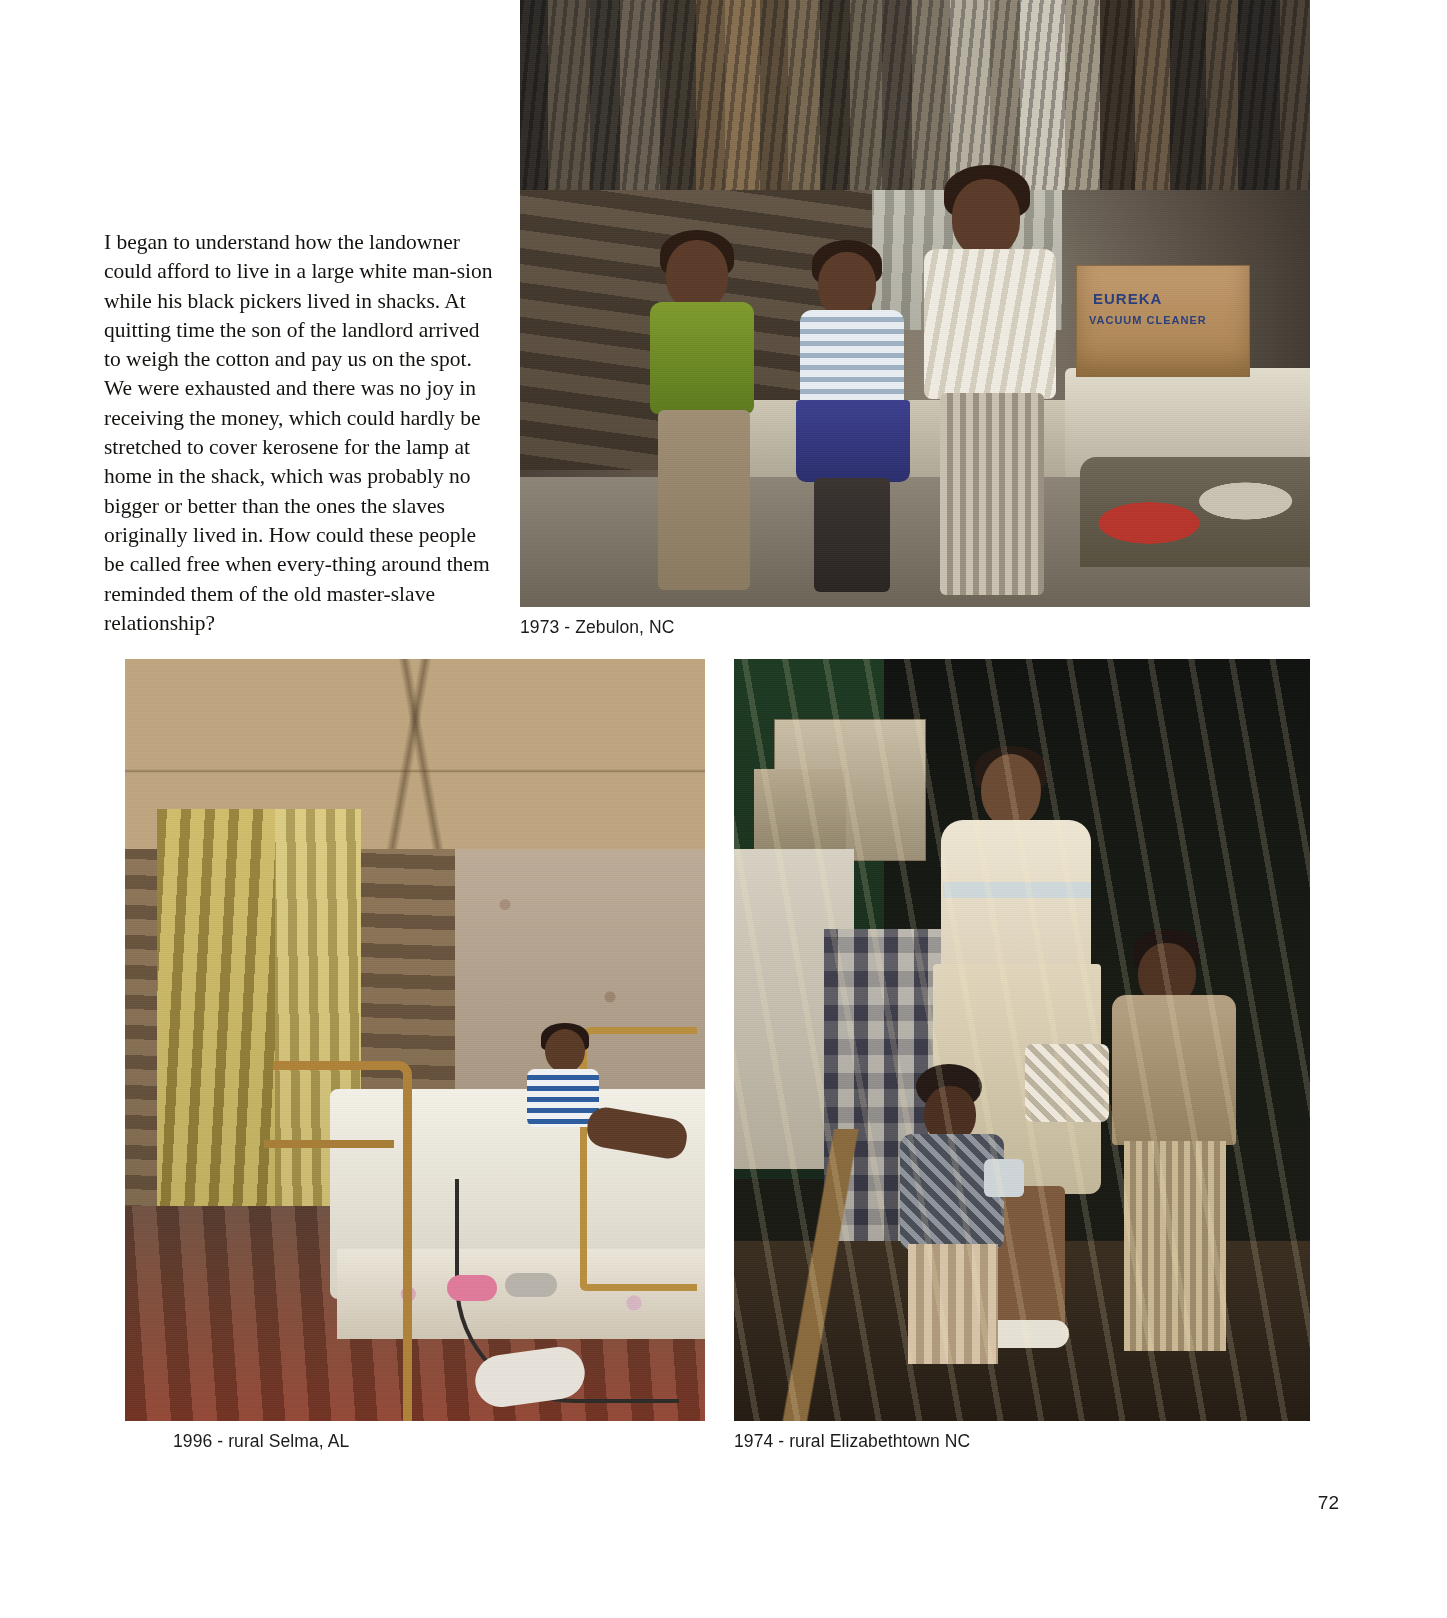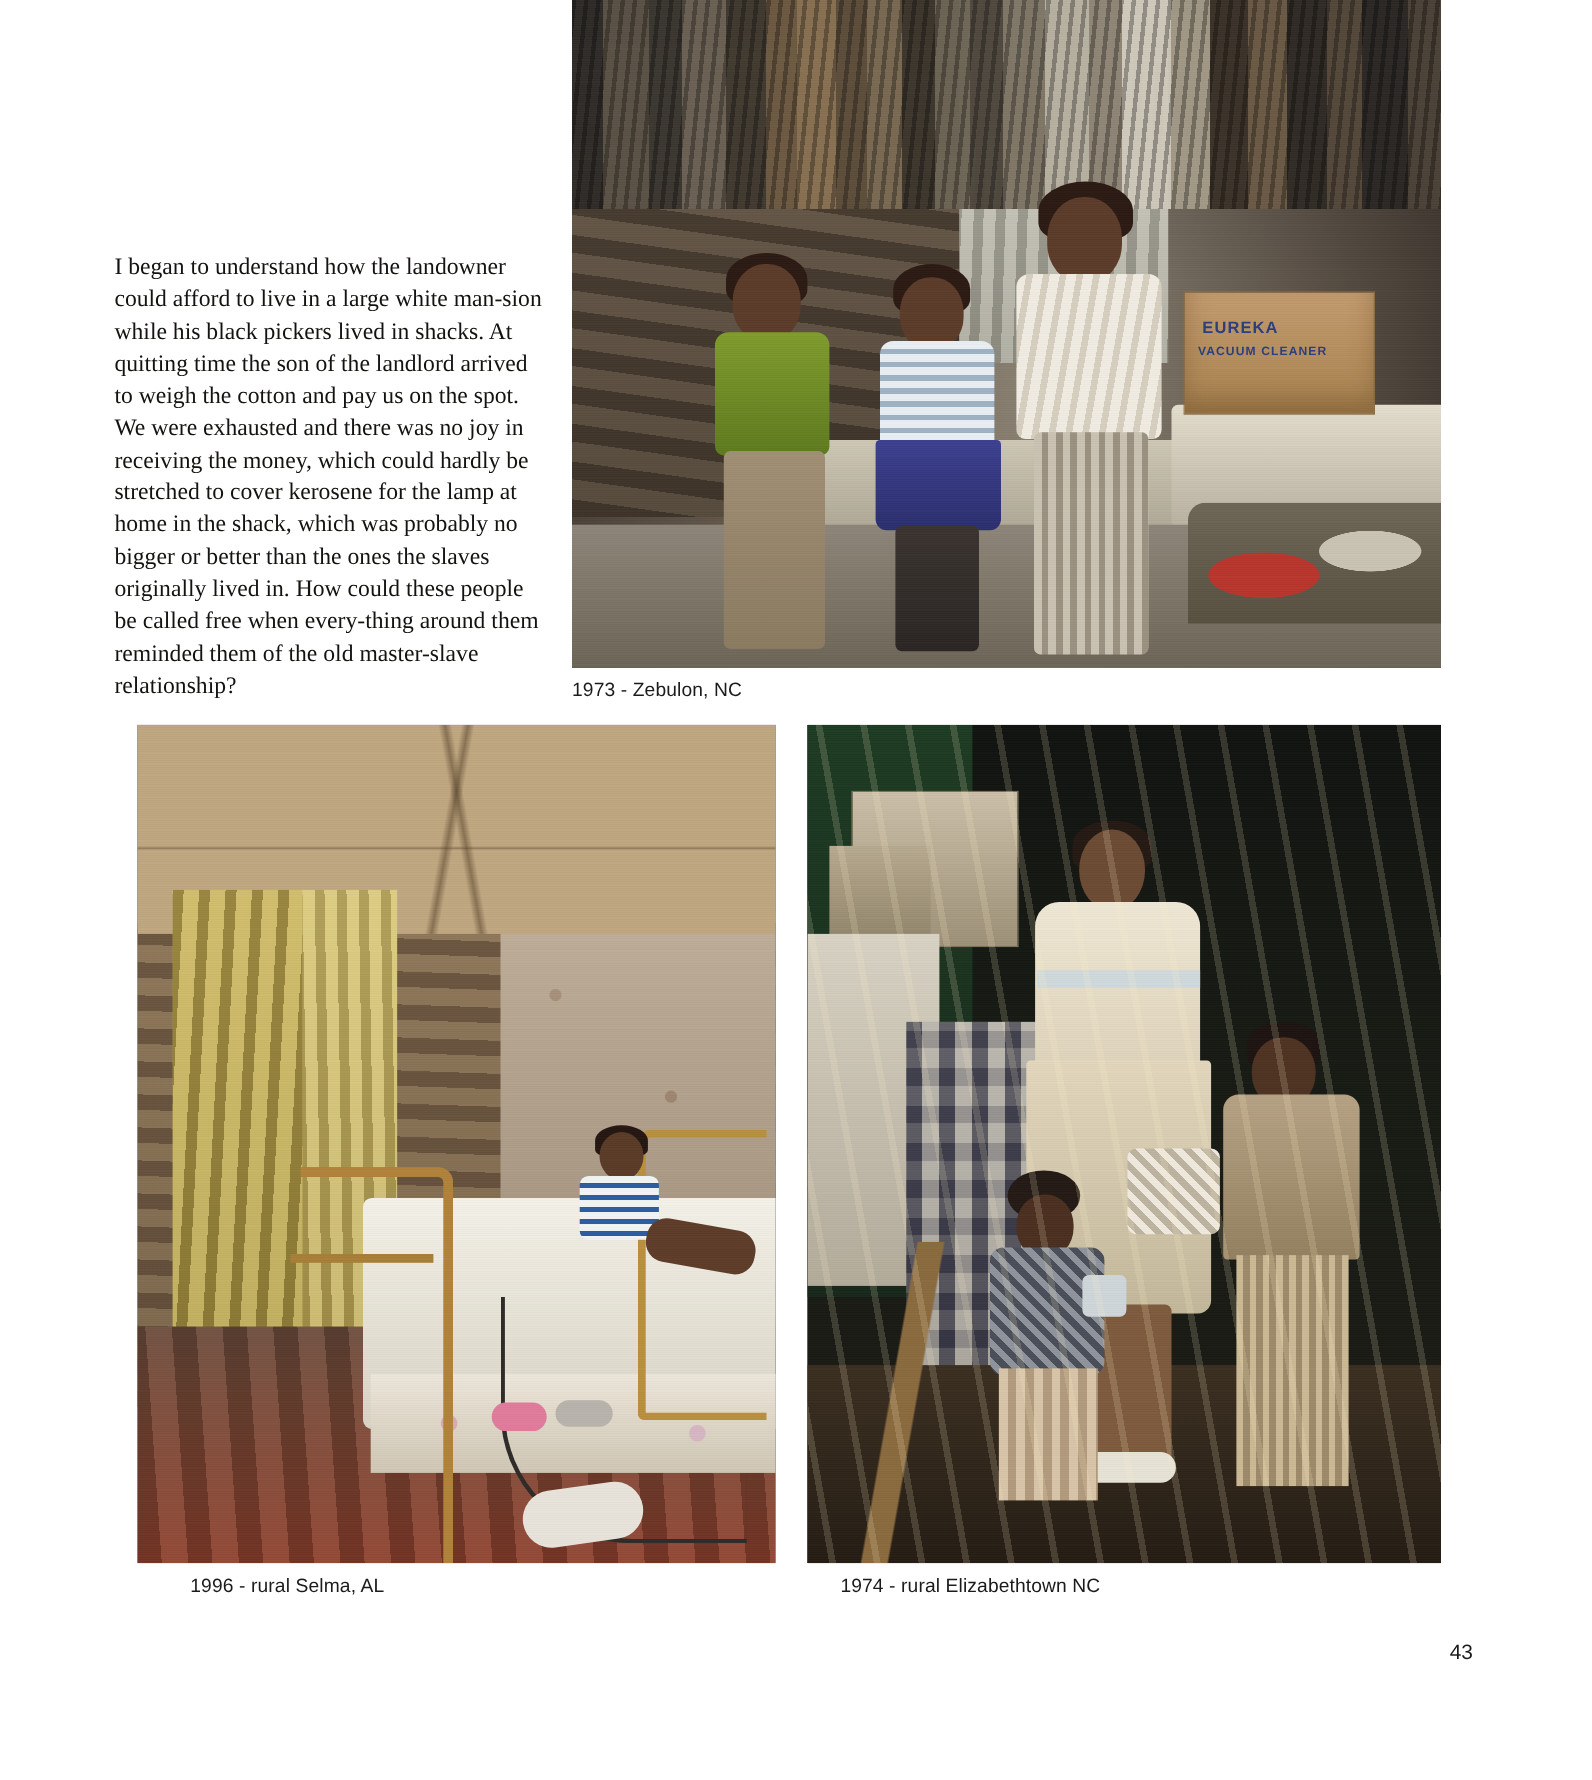--- a/index.html
+++ b/index.html
@@ -53,21 +53,21 @@
   #fig-zebulon .caption { }
 
   
   #fig-selma { left: 125px; top: 659px; width: 580px; }
   #fig-selma .photo { width: 580px; height: 762px; }
   #fig-selma .caption { margin-left: 48px; }
 
   
   #fig-etown { left: 734px; top: 659px; width: 576px; }
   #fig-etown .photo { width: 576px; height: 762px; }
-  #fig-etown .caption { margin-left: 30px; }
+  #fig-etown .caption { }
 
   
   .page-number {
     position: absolute;
     right: 108px;
     top: 1492px;
     font-family: "Liberation Sans", sans-serif;
     font-size: 19px;
     color: #1b1b1b;
   }
@@ -427,13 +427,13 @@
       <div class="head"></div>
       <div class="shirt"></div>
       <div class="pants"></div>
     </div>
     <div class="p3-cup"></div>
     <div class="p3-lightbeams"></div>
   </div>
   <div class="caption">1974 - rural Elizabethtown NC</div>
 </div>
 
-<div class="page-number">43</div>
+<div class="page-number">72</div>
 
 </body></html>

